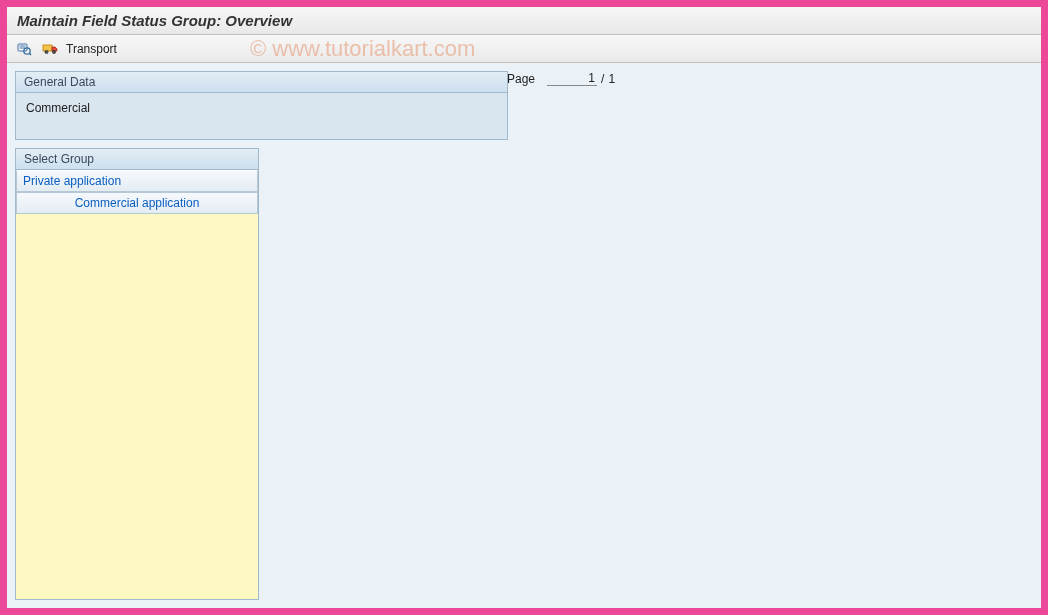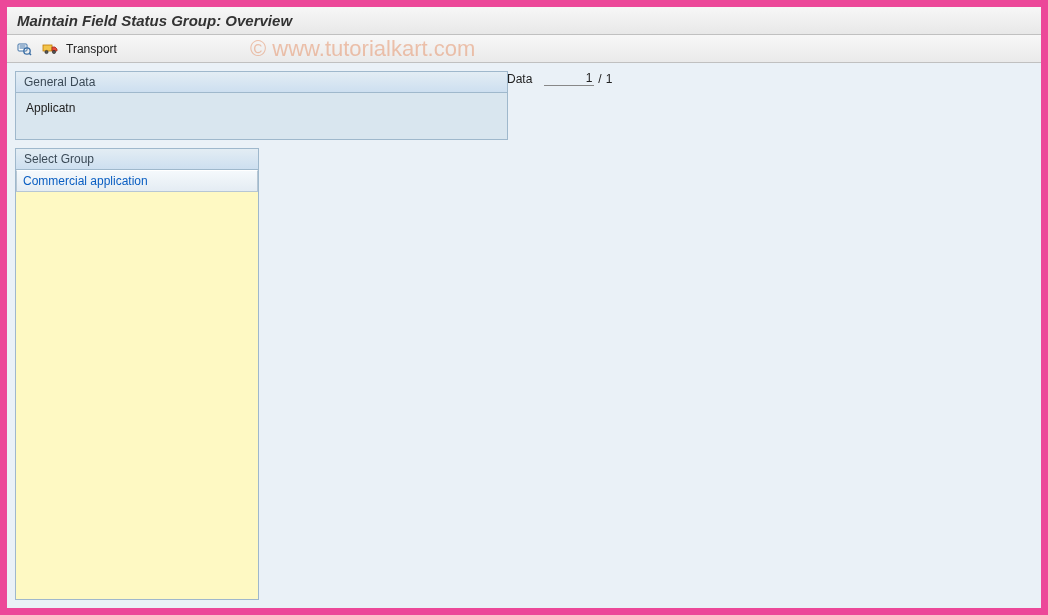--- a/index.html
+++ b/index.html
@@ -178,35 +178,36 @@
     </span>
   </div>
 
   <div class="content-area">
 
     <div class="left-column">
 
       <div class="general-data-box">
         <div class="box-header">General Data</div>
         <div class="box-body">
-          <span>Applicatn</span>
+          <span>Commercial</span>
         </div>
       </div>
 
       <div class="select-group-box">
         <div class="box-header">Select Group</div>
         <div class="select-group-list">
+          <div class="group-item">Private application</div>
           <div class="group-item">Commercial application</div>
         </div>
       </div>
 
     </div>
 
     <div class="page-area">
-      <span class="page-label">Data</span>
+      <span class="page-label">Page</span>
       <span class="page-underline">1</span>
       <span>/</span>
       <span>1</span>
     </div>
 
   </div>
 
 </div>
 
 <div class="watermark">© www.tutorialkart.com</div>

